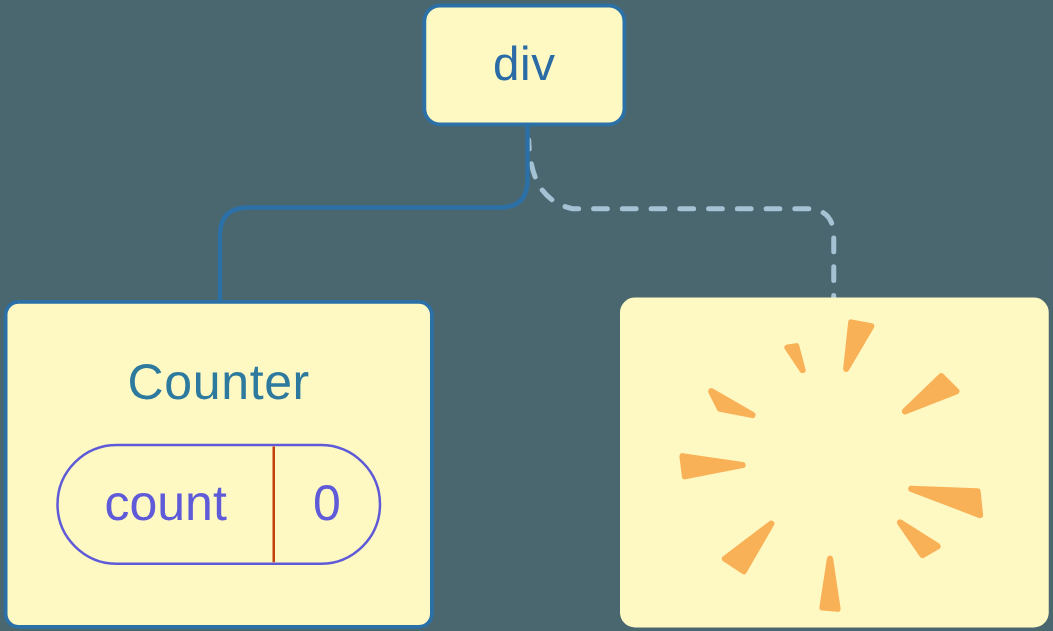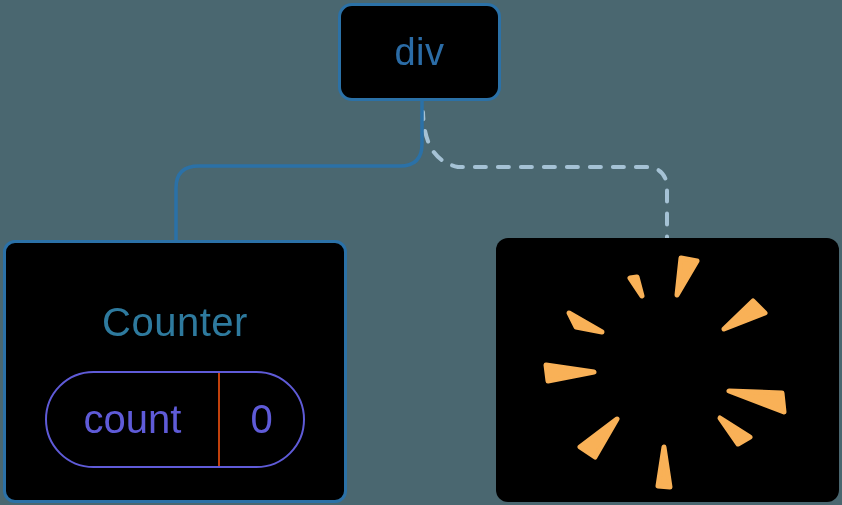--- a/index.html
+++ b/index.html
@@ -3,34 +3,34 @@
 <meta charset="utf-8">
 <style>
   html,body { margin:0; padding:0; background:#4A6770; }
   .canvas {
     position:relative; width:842px; height:505px; overflow:hidden;
     background:#4A6770;
     font-family:"Liberation Sans", sans-serif;
   }
   svg.edges { position:absolute; left:0; top:0; width:842px; height:505px; }
 
-  .node { position:absolute; background:#000000; box-sizing:border-box; }
+  .node { position:absolute; background:#fef9c3; box-sizing:border-box; }
 
   .root-node {
     left:338px; top:3px; width:163px; height:98px;
     border:3px solid #2B71A7; border-radius:14px;
     display:flex; align-items:center; justify-content:center;
     color:#2B6CA6; font-size:38px; font-weight:500; letter-spacing:0.5px;
   }
 
   .counter-node {
     left:3px; top:240px; width:344px; height:263px;
     border:3px solid #2B71A7; border-radius:12px;
     display:flex; flex-direction:column; align-items:center;
-    padding-top:56px;
+    padding-top:40px;
   }
   .counter-title {
     color:#2E7A9E; font-size:40px; font-weight:500; line-height:46px;
     letter-spacing:0.5px;
   }
   .state-pill {
     margin-top:26px; width:260px; height:97px; box-sizing:border-box;
     border:2px solid #5F5BD8; border-radius:50px;
     display:flex; color:#5F5BD8; font-size:40px; font-weight:400;
     overflow:hidden;

